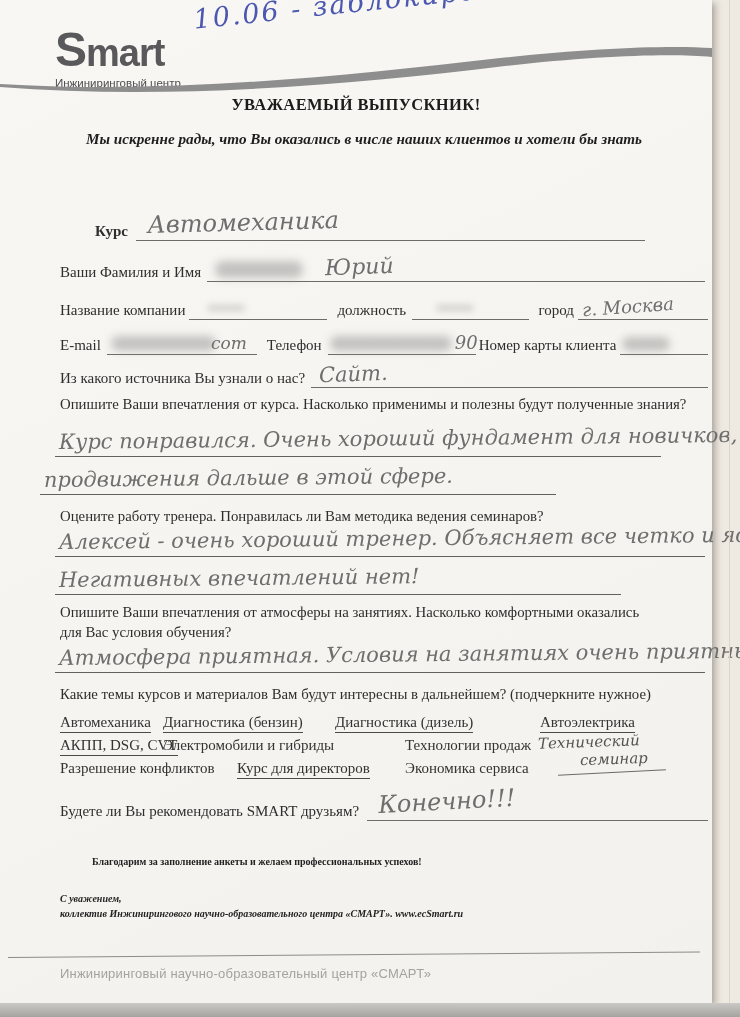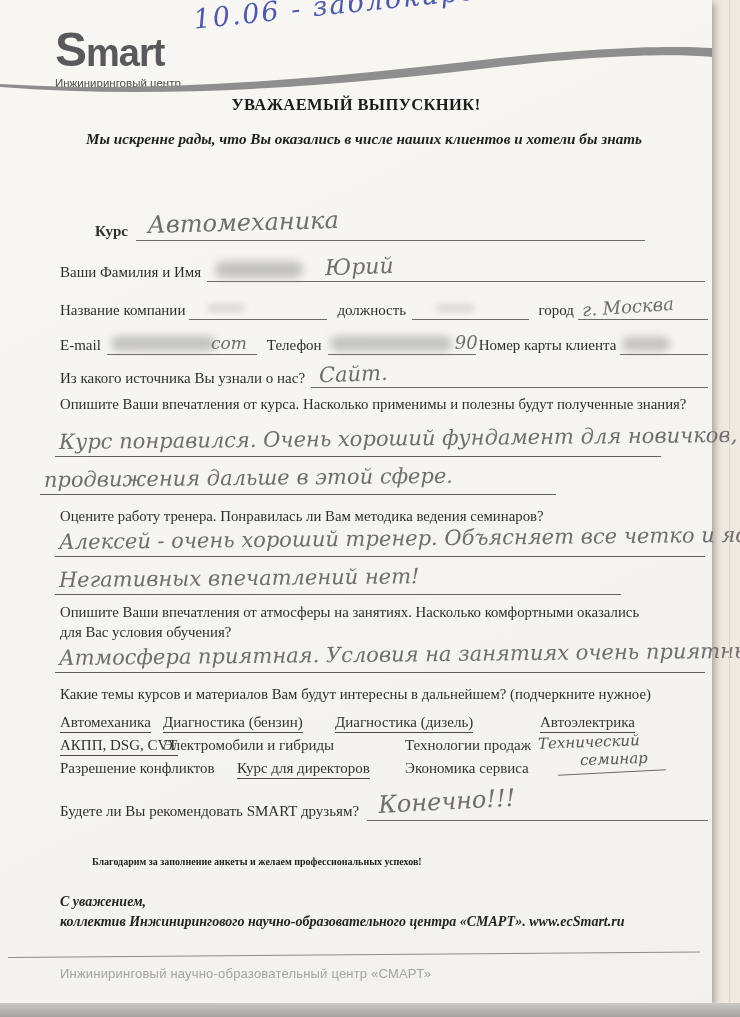--- a/index.html
+++ b/index.html
@@ -74,21 +74,21 @@
   .topic{position:absolute;font-size:15px;color:#333;white-space:nowrap;}
   .topic.u{border-bottom:1.6px solid #4c4a48;padding-bottom:1px;}
   .hand-topic{position:absolute;font-family:"DejaVu Serif", serif;font-style:italic;font-size:15px;color:#555;white-space:nowrap;transform:rotate(-2deg);}
   .topic-hand-line{position:absolute;left:498px;top:86px;width:108px;border-top:1.5px solid #6a6a6a;transform:rotate(-3deg);}
 
   .row-recommend{left:60px;top:792px;width:648px;}
   .row-recommend .seg{flex:1;margin-left:8px;}
   .hand-recommend{position:absolute;left:12px;bottom:1px;font-size:24px;transform:rotate(-3deg);transform-origin:left bottom;}
 
   .thanks{position:absolute;left:60px;top:856px;font-weight:700;font-size:10px;color:#222;margin-left:32px;}
-  .signature{position:absolute;left:60px;top:892px;font-weight:700;font-style:italic;font-size:14px;color:#222;line-height:1.45;}
+  .signature{position:absolute;left:60px;top:892px;font-weight:700;font-style:italic;font-size:10px;color:#222;line-height:1.45;}
   .footer-line{position:absolute;left:8px;top:957px;width:692px;border-top:1.4px solid #8b8b8b;transform:rotate(-.45deg);transform-origin:left top;}
   .footer-text{position:absolute;left:60px;top:966px;font-family:"Liberation Sans", sans-serif;font-size:13px;color:#a3a39f;letter-spacing:.2px;}
 </style>
 </head>
 <body>
 
 <div class="paper">
 
   <div class="hand-note">10.06 - заблокировал</div>
 

